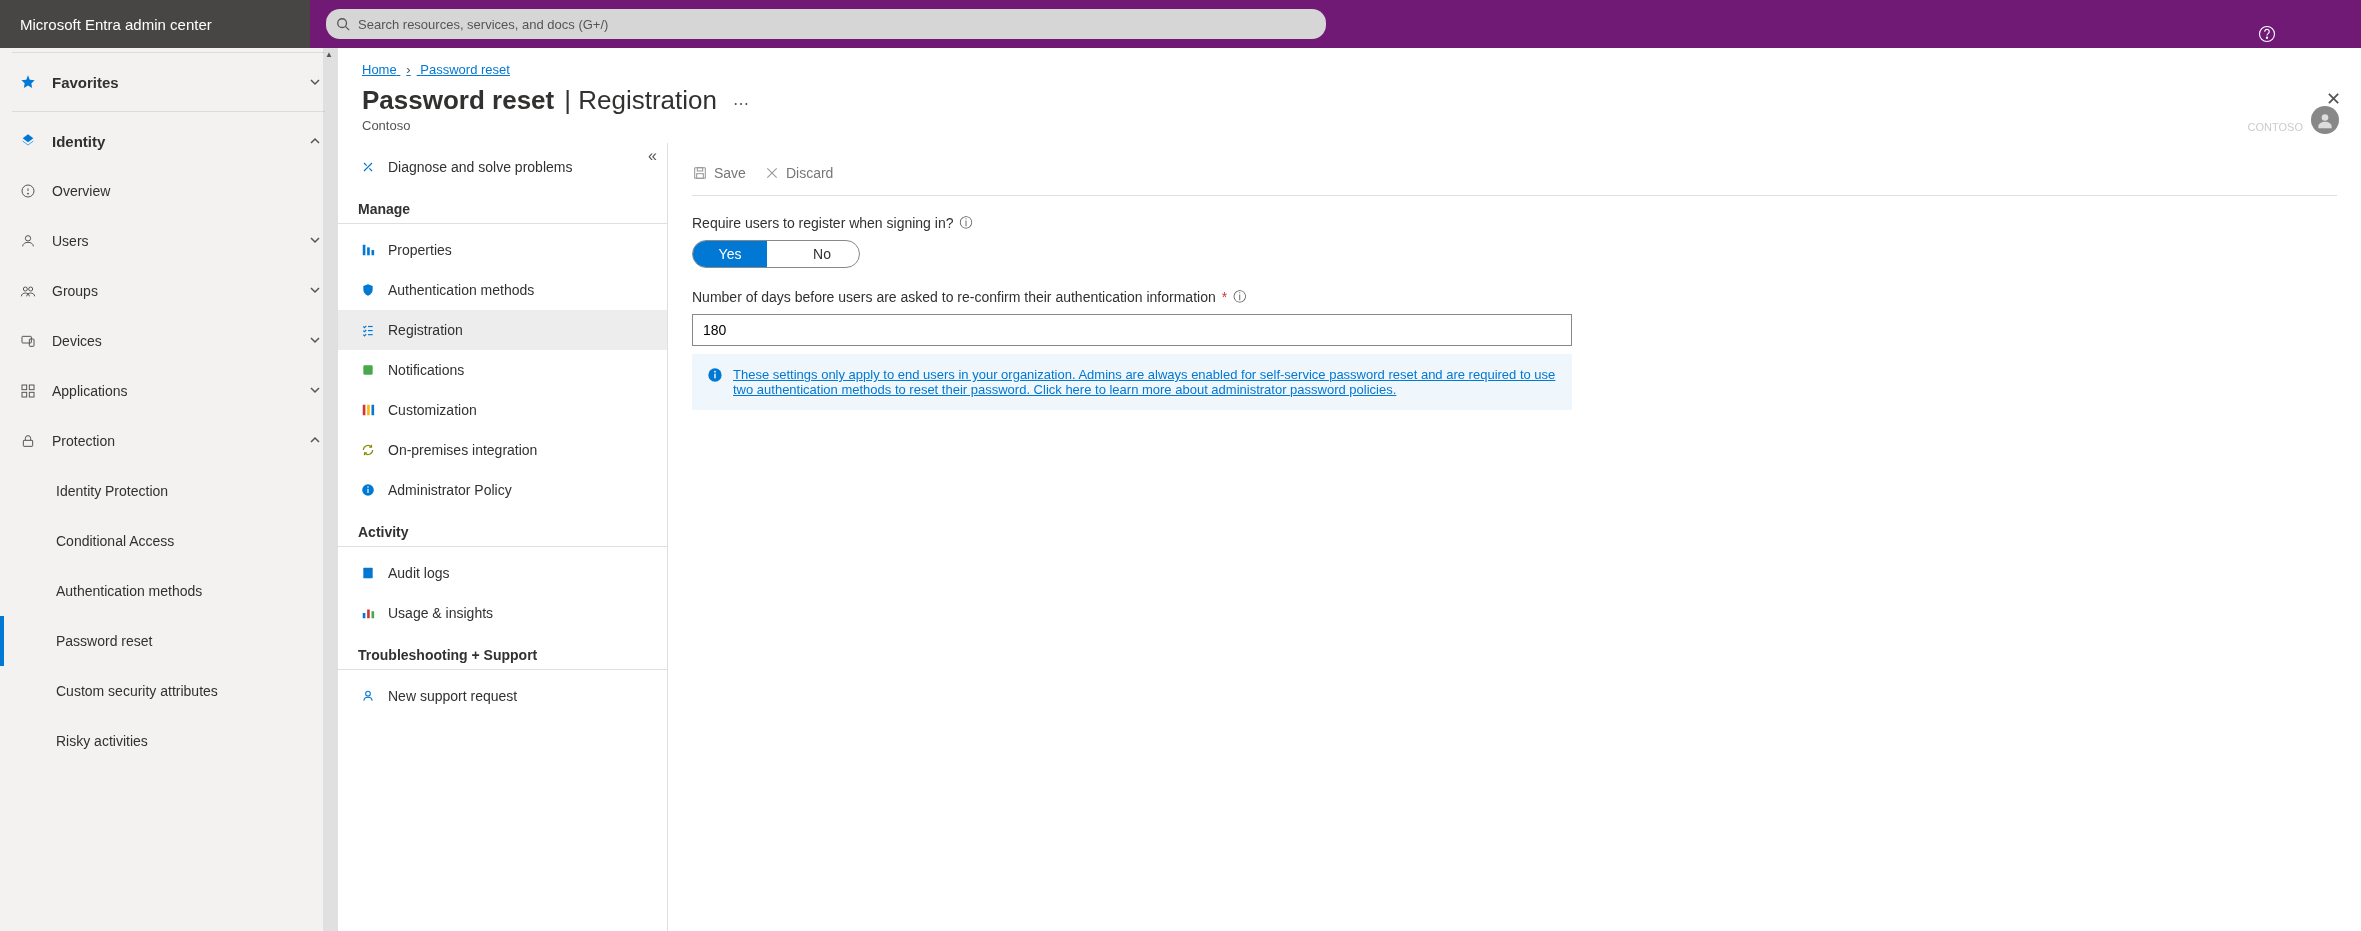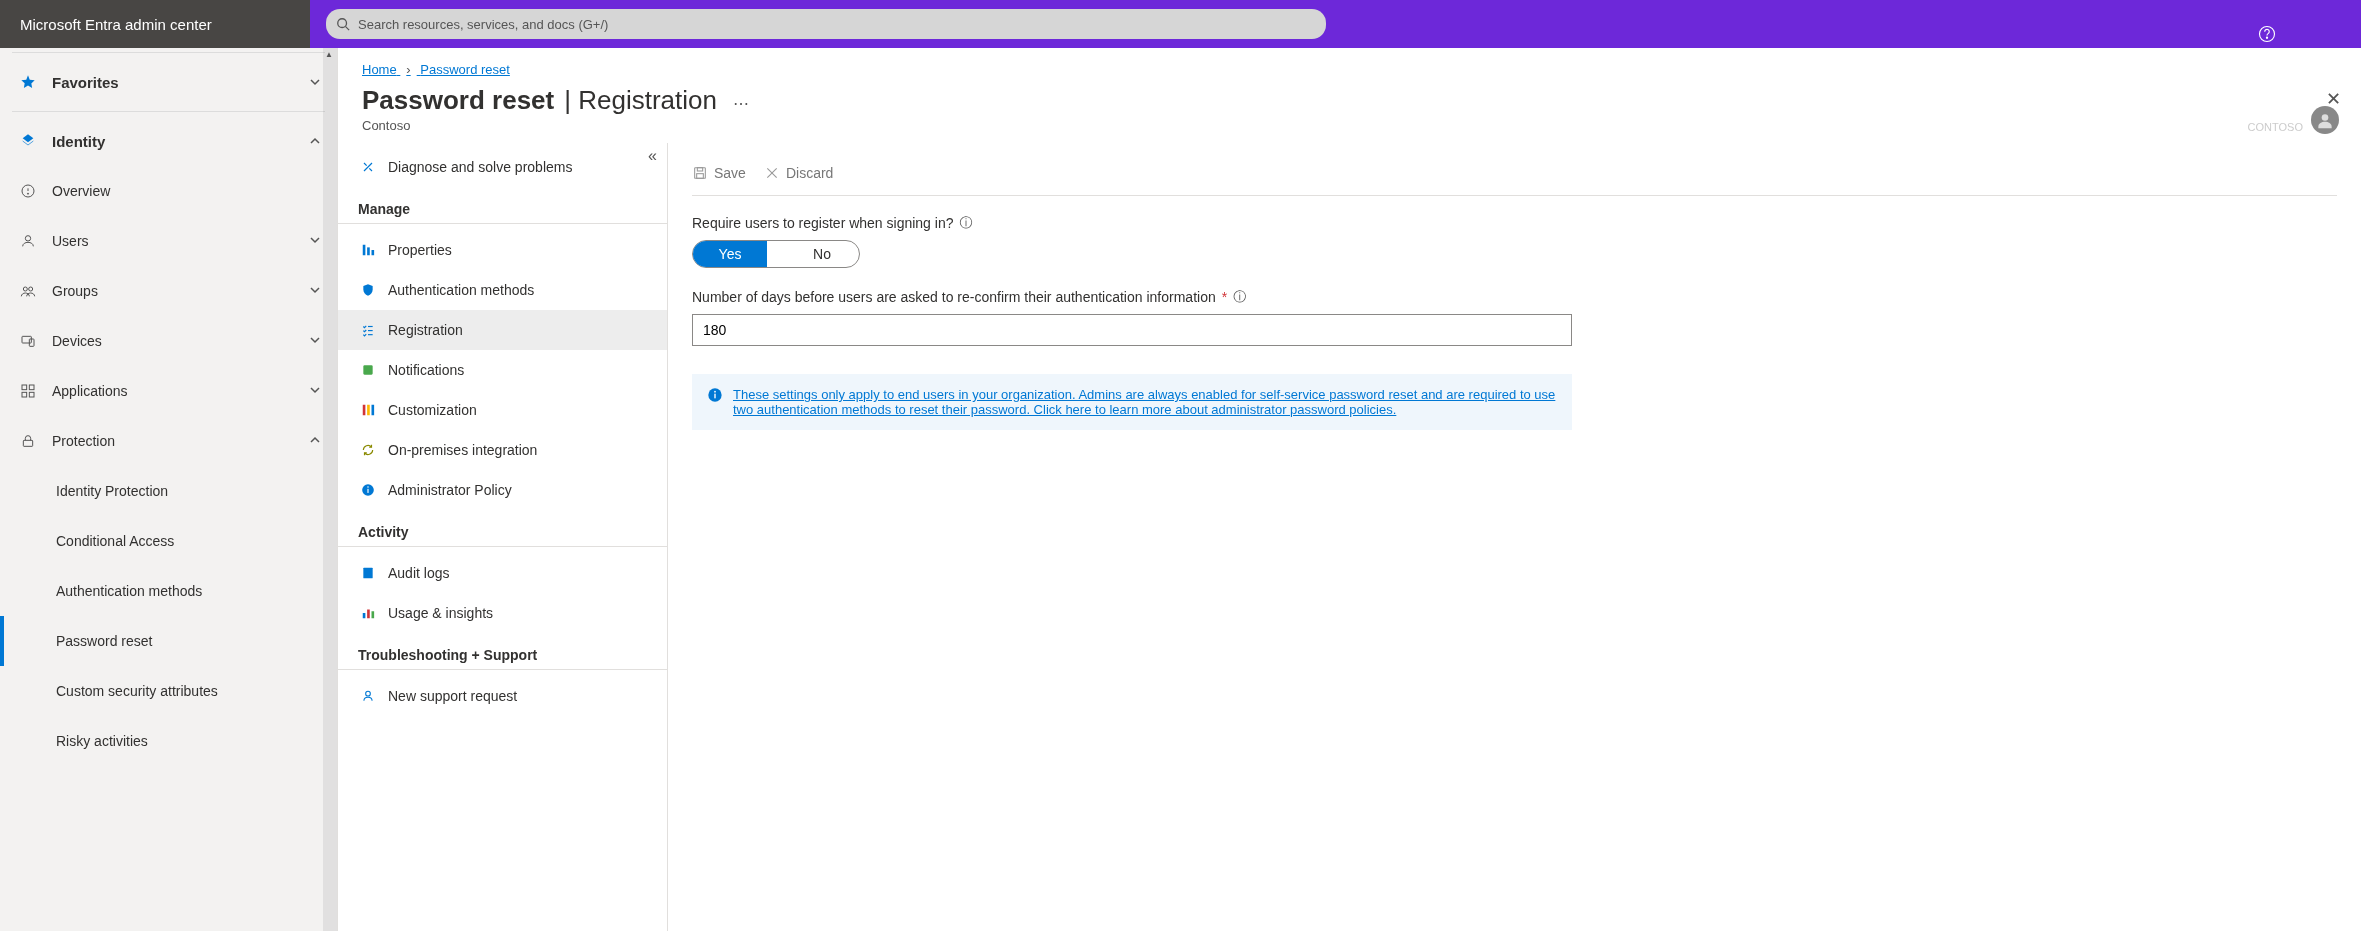--- a/index.html
+++ b/index.html
@@ -1,21 +1,21 @@
 <!DOCTYPE html>
 <html><head>
 <meta charset="utf-8">
 <style>
   * { box-sizing: border-box; margin: 0; padding: 0; font-family: "Segoe UI", Arial, sans-serif; }
   body { background: #fff; color: #323130; }
 
   
   .topbar {
     height: 48px;
-    background: #6d28d9;
+    background: #701a75;
     display: flex;
     align-items: center;
     color: #fff;
   }
   .topbar-left {
     width: 310px;
     padding-left: 20px;
     font-size: 15px;
     background: #484644;
     height: 100%;
@@ -125,21 +125,21 @@
   .req { color:#d13438; }
   .info-i { color:#555; font-size:13px; cursor:pointer; }
   .toggle {
     display:inline-flex; border:1px solid #8a8886; border-radius: 999px;
     overflow:hidden; margin:8px 0 20px 0; height:28px; width:168px;gap:18px;
   }
   .toggle .opt { flex:1; display:flex; align-items:center; justify-content:center; font-size:14px; cursor:pointer; }
   .toggle .opt.active { background:#0078d4; color:#fff; }
   .text-input {
     width: 880px; max-width: 100%; height:32px; border:1px solid #8a8886;
-    padding: 0 10px; font-size:14px; margin-top:8px; margin-bottom:28px;
+    padding: 0 10px; font-size:14px; margin-top:8px; margin-bottom:8px;
   }
   .info-box {
     display:flex; gap:10px;
     background:#eff6fc; border:1px solid #eff6fc;
     padding: 12px 14px; width:880px; max-width:100%;
     font-size:13px;
   }
   .info-box a { color:#0078d4; text-decoration:underline; cursor:pointer; }
   .info-ico { color:#0078d4; flex-shrink:0; }
 

